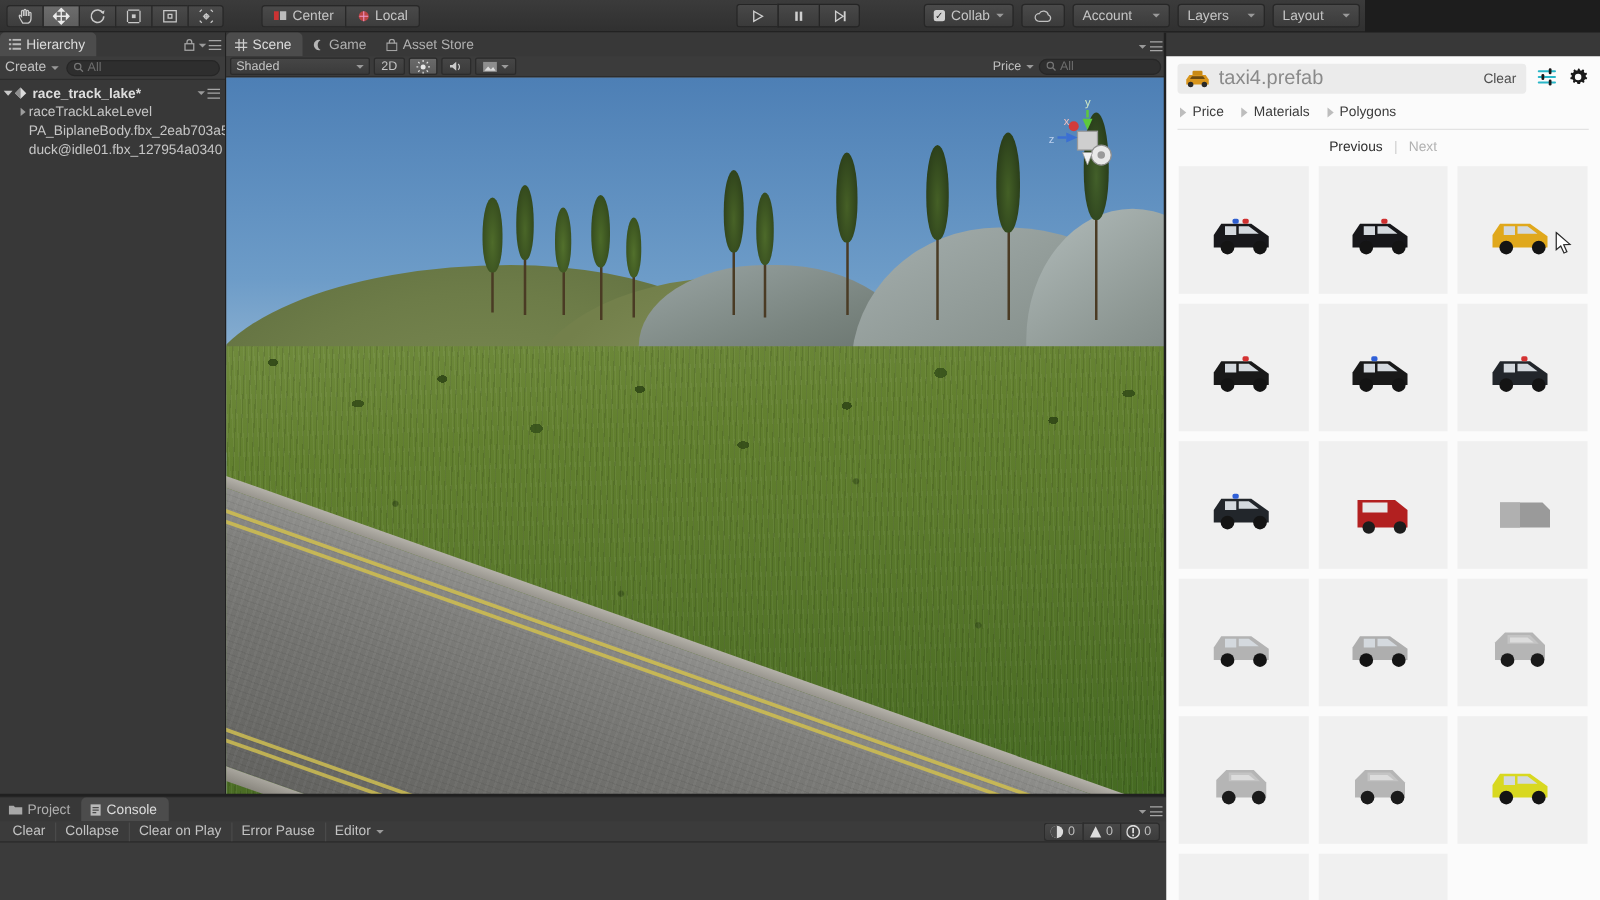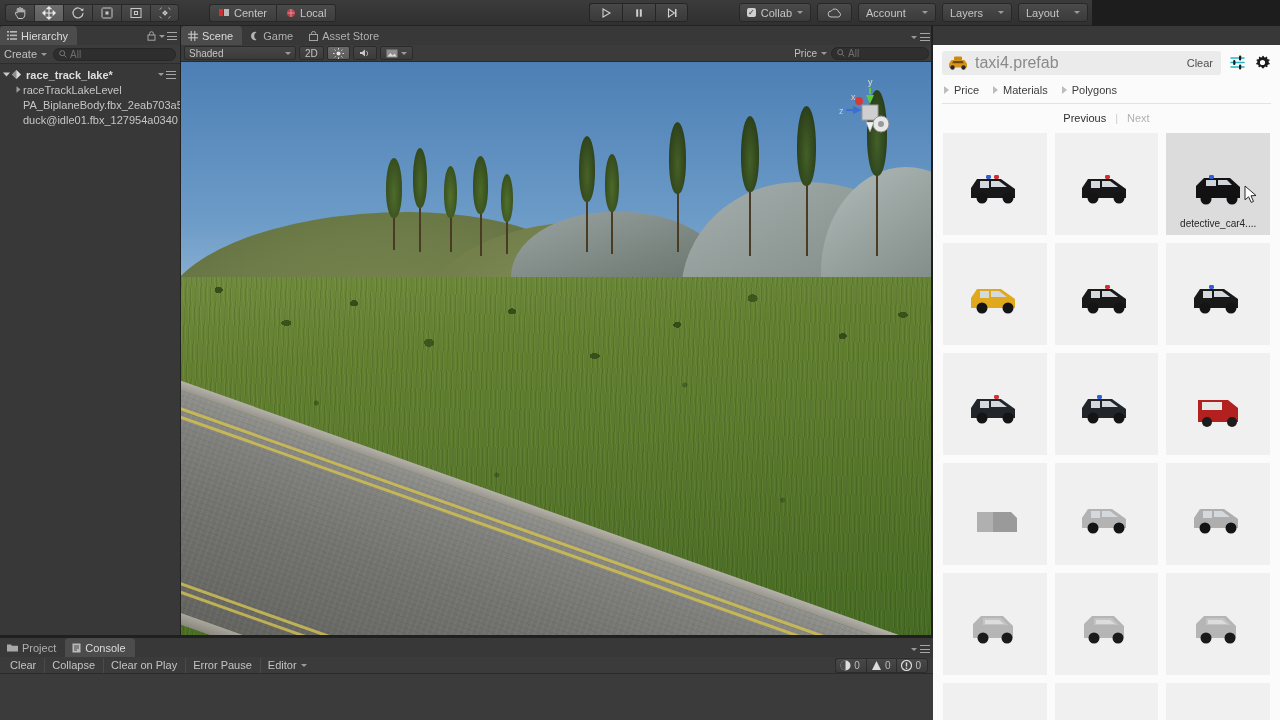--- a/index.html
+++ b/index.html
@@ -747,32 +747,20 @@
             <span>
               <svg width="62" height="48" viewBox="0 0 56 48">
                 <path d="M4 28l6-9h24l14 10v9H4z" fill="#17171a"></path>
              <path d="M13 21h9v7h-9zM24 21h8l8 6H24z" fill="#d4d9de"></path>
              <circle cx="15" cy="38" r="5.5" fill="#141414"></circle>
                 <circle cx="41" cy="38" r="5.5" fill="#141414"></circle>
                 <rect x="27" y="15" width="5" height="4" rx="1.4" fill="#cf3030"></rect>
               </svg>
             </span>
           </div>
-          <div class="cell selected">
-            <span>
-              <svg width="62" height="48" viewBox="0 0 56 48">
-                <path d="M6 26l8-8h26l10 9v11H6z" fill="#121214"></path>
-             <path d="M16 20h10v6H16zM28 20h9l5 5h-14z" fill="#cfd4da"></path>
-             <circle cx="16" cy="39" r="5.5" fill="#111"></circle>
-                <circle cx="42" cy="39" r="5.5" fill="#111"></circle>
-                <rect x="19" y="15" width="5" height="4" rx="1.4" fill="#3060d8"></rect>
-              </svg>
-            </span>
-            <div class="label">detective_car4....</div>
-          </div>
           <div class="cell">
             <span>
               <svg width="62" height="48" viewBox="0 0 56 48">
                 <path d="M4 28l6-9h24l14 10v9H4z" fill="#e0a81c"></path>
              <path d="M13 21h9v7h-9zM24 21h8l8 6H24z" fill="#d4d9de"></path>
              <circle cx="15" cy="38" r="5.5" fill="#141414"></circle>
                 <circle cx="41" cy="38" r="5.5" fill="#141414"></circle>
               </svg>
             </span>
           </div>

